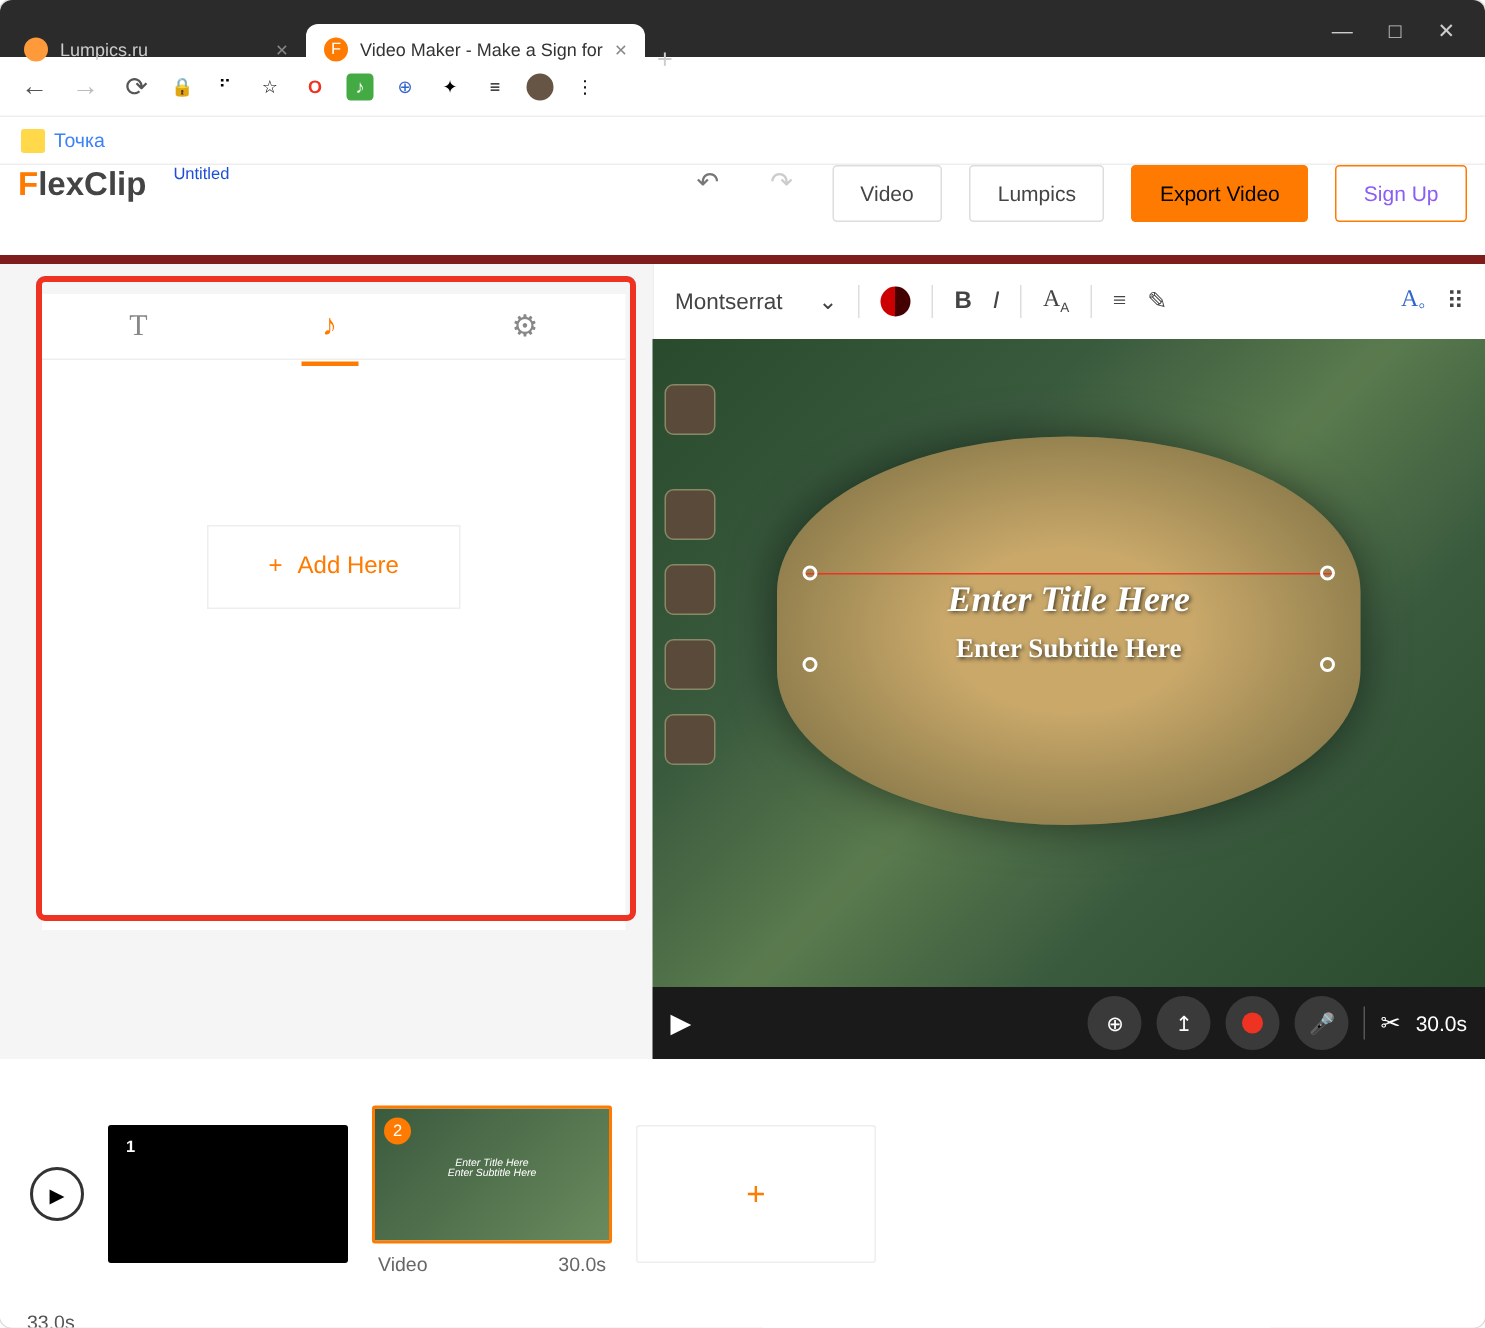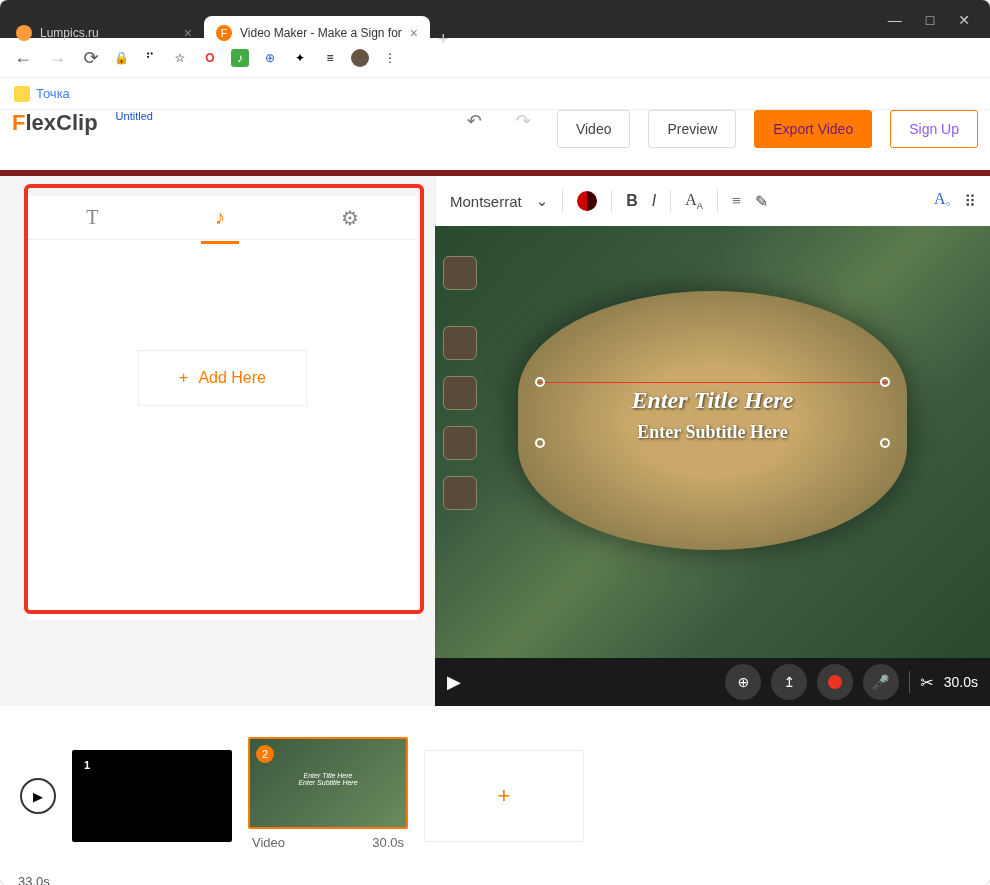--- a/index.html
+++ b/index.html
@@ -22,36 +22,36 @@
 .exticons{display:flex;gap:12px;align-items:center}
 .ext{width:18px;height:18px;border-radius:3px;font-size:12px;display:flex;align-items:center;justify-content:center}
 .bookbar{height:32px;display:flex;align-items:center;padding:0 14px;gap:6px;font-size:13px;color:#3b82f6;border-bottom:1px solid #eee}
 .bookicon{width:16px;height:16px;background:#ffd94a;border-radius:2px}
 .appheader{height:66px;display:flex;align-items:flex-start;padding:0 12px;gap:18px;border-bottom:6px solid #7f1d1d}
 .logo{font-size:22px;font-weight:bold;color:#444}
 .logo .f{color:#ff7a00}
 .projtitle{font-size:11px;color:#1d4ed8}
 .spacer{flex:1}
 .hbtn{height:38px;padding:0 18px;border:1px solid #ddd;background:#fff;border-radius:3px;font-size:14px;color:#444;display:flex;align-items:center}
-.hbtn.primary{background:#ff7a00;color:#701a75;border-color:#ff7a00}
+.hbtn.primary{background:#ff7a00;color:#000000;border-color:#ff7a00}
 .hbtn.outline{border-color:#ff7a00;color:#8b5cf6}
 .iconbtn{font-size:18px;color:#777;padding:0 8px}
 .iconbtn.dis{color:#ccc}
 .main{display:flex;height:530px;background:#f5f5f5}
 .left{width:435px;padding:20px 18px 20px 28px;position:relative}
 .redbox{position:absolute;left:24px;top:8px;width:400px;height:430px;border:4px solid #e32;border-radius:6px;pointer-events:none}
 .lefttabs{display:flex;justify-content:space-around;height:44px;align-items:center;border-bottom:1px solid #eee;background:#fff}
 .ltab{font-size:20px;color:#888;padding:6px 24px;position:relative}
 .ltab.active{color:#ff7a00}
 .ltab.active::after{content:"";position:absolute;bottom:-9px;left:10px;right:10px;height:3px;background:#ff7a00}
 .leftbody{background:#fff;height:380px;display:flex;align-items:flex-start;justify-content:center;padding-top:110px}
 .addmusic{border:1px solid #eee;padding:18px 40px;display:flex;align-items:center;gap:10px;color:#ff7a00;font-size:16px}
 .right{flex:1;display:flex;flex-direction:column}
 .toolbar{height:50px;background:#fff;display:flex;align-items:center;padding:0 14px;gap:14px;border-left:1px solid #eee}
-.fontsel{display:flex;align-items:center;gap:14px;font-size:15px;color:#444}
+.fontsel{display:flex;align-items:center;gap:24px;font-size:15px;color:#444}
 .colorcircle{width:20px;height:20px;border-radius:50%;background:linear-gradient(90deg,#c00 50%,#400 50%)}
 .tbtn{font-size:16px;color:#444;font-family:Georgia}
 .tdiv{width:1px;height:22px;background:#ddd}
 .preview{flex:1;position:relative;background:linear-gradient(135deg,#2a4a2e 0%,#3a5a3e 30%,#5a7a4e 50%,#3a5a3e 70%,#2a4a2e 100%);overflow:hidden}
 .gameboard{position:absolute;left:15%;top:15%;width:70%;height:60%;background:radial-gradient(ellipse,#c9a86a 30%,#8a7a4a 80%);border-radius:50%/40%;box-shadow:0 0 30px rgba(0,0,0,.5)}
 .player{position:absolute;width:34px;height:34px;border-radius:6px;background:#5a4a3a;border:1px solid #886}
 .p1{left:8px;top:30px}.p2{left:8px;top:100px}.p3{left:8px;top:150px}.p4{left:8px;top:200px}.p5{left:8px;top:250px}
 .textoverlay{position:absolute;left:18%;top:36%;width:64%;text-align:center;color:#fff;font-weight:bold;text-shadow:1px 1px 3px rgba(0,0,0,.7)}
 .ttitle{font-size:24px;font-style:italic;font-family:Georgia}
 .tsub{font-size:18px;margin-top:8px;font-family:Georgia}
@@ -126,21 +126,21 @@
 
 <div class="appheader">
   <div class="logo">
     <span class="f">F</span><span>lexClip</span>
   </div>
   <span class="projtitle">Untitled</span>
   <div class="spacer"></div>
   <span class="iconbtn">↶</span>
   <span class="iconbtn dis">↷</span>
   <button class="hbtn">Video</button>
-  <button class="hbtn">Preview</button>
+  <button class="hbtn">Lumpics</button>
   <button class="hbtn primary">Export Video</button>
   <button class="hbtn outline">Sign Up</button>
 </div>
 
 <div class="main">
   <div class="left">
     <div class="redbox"></div>
     <div class="lefttabs">
       <span class="ltab" style="font-family:Georgia">T</span>
       <span class="ltab active">♪</span>

